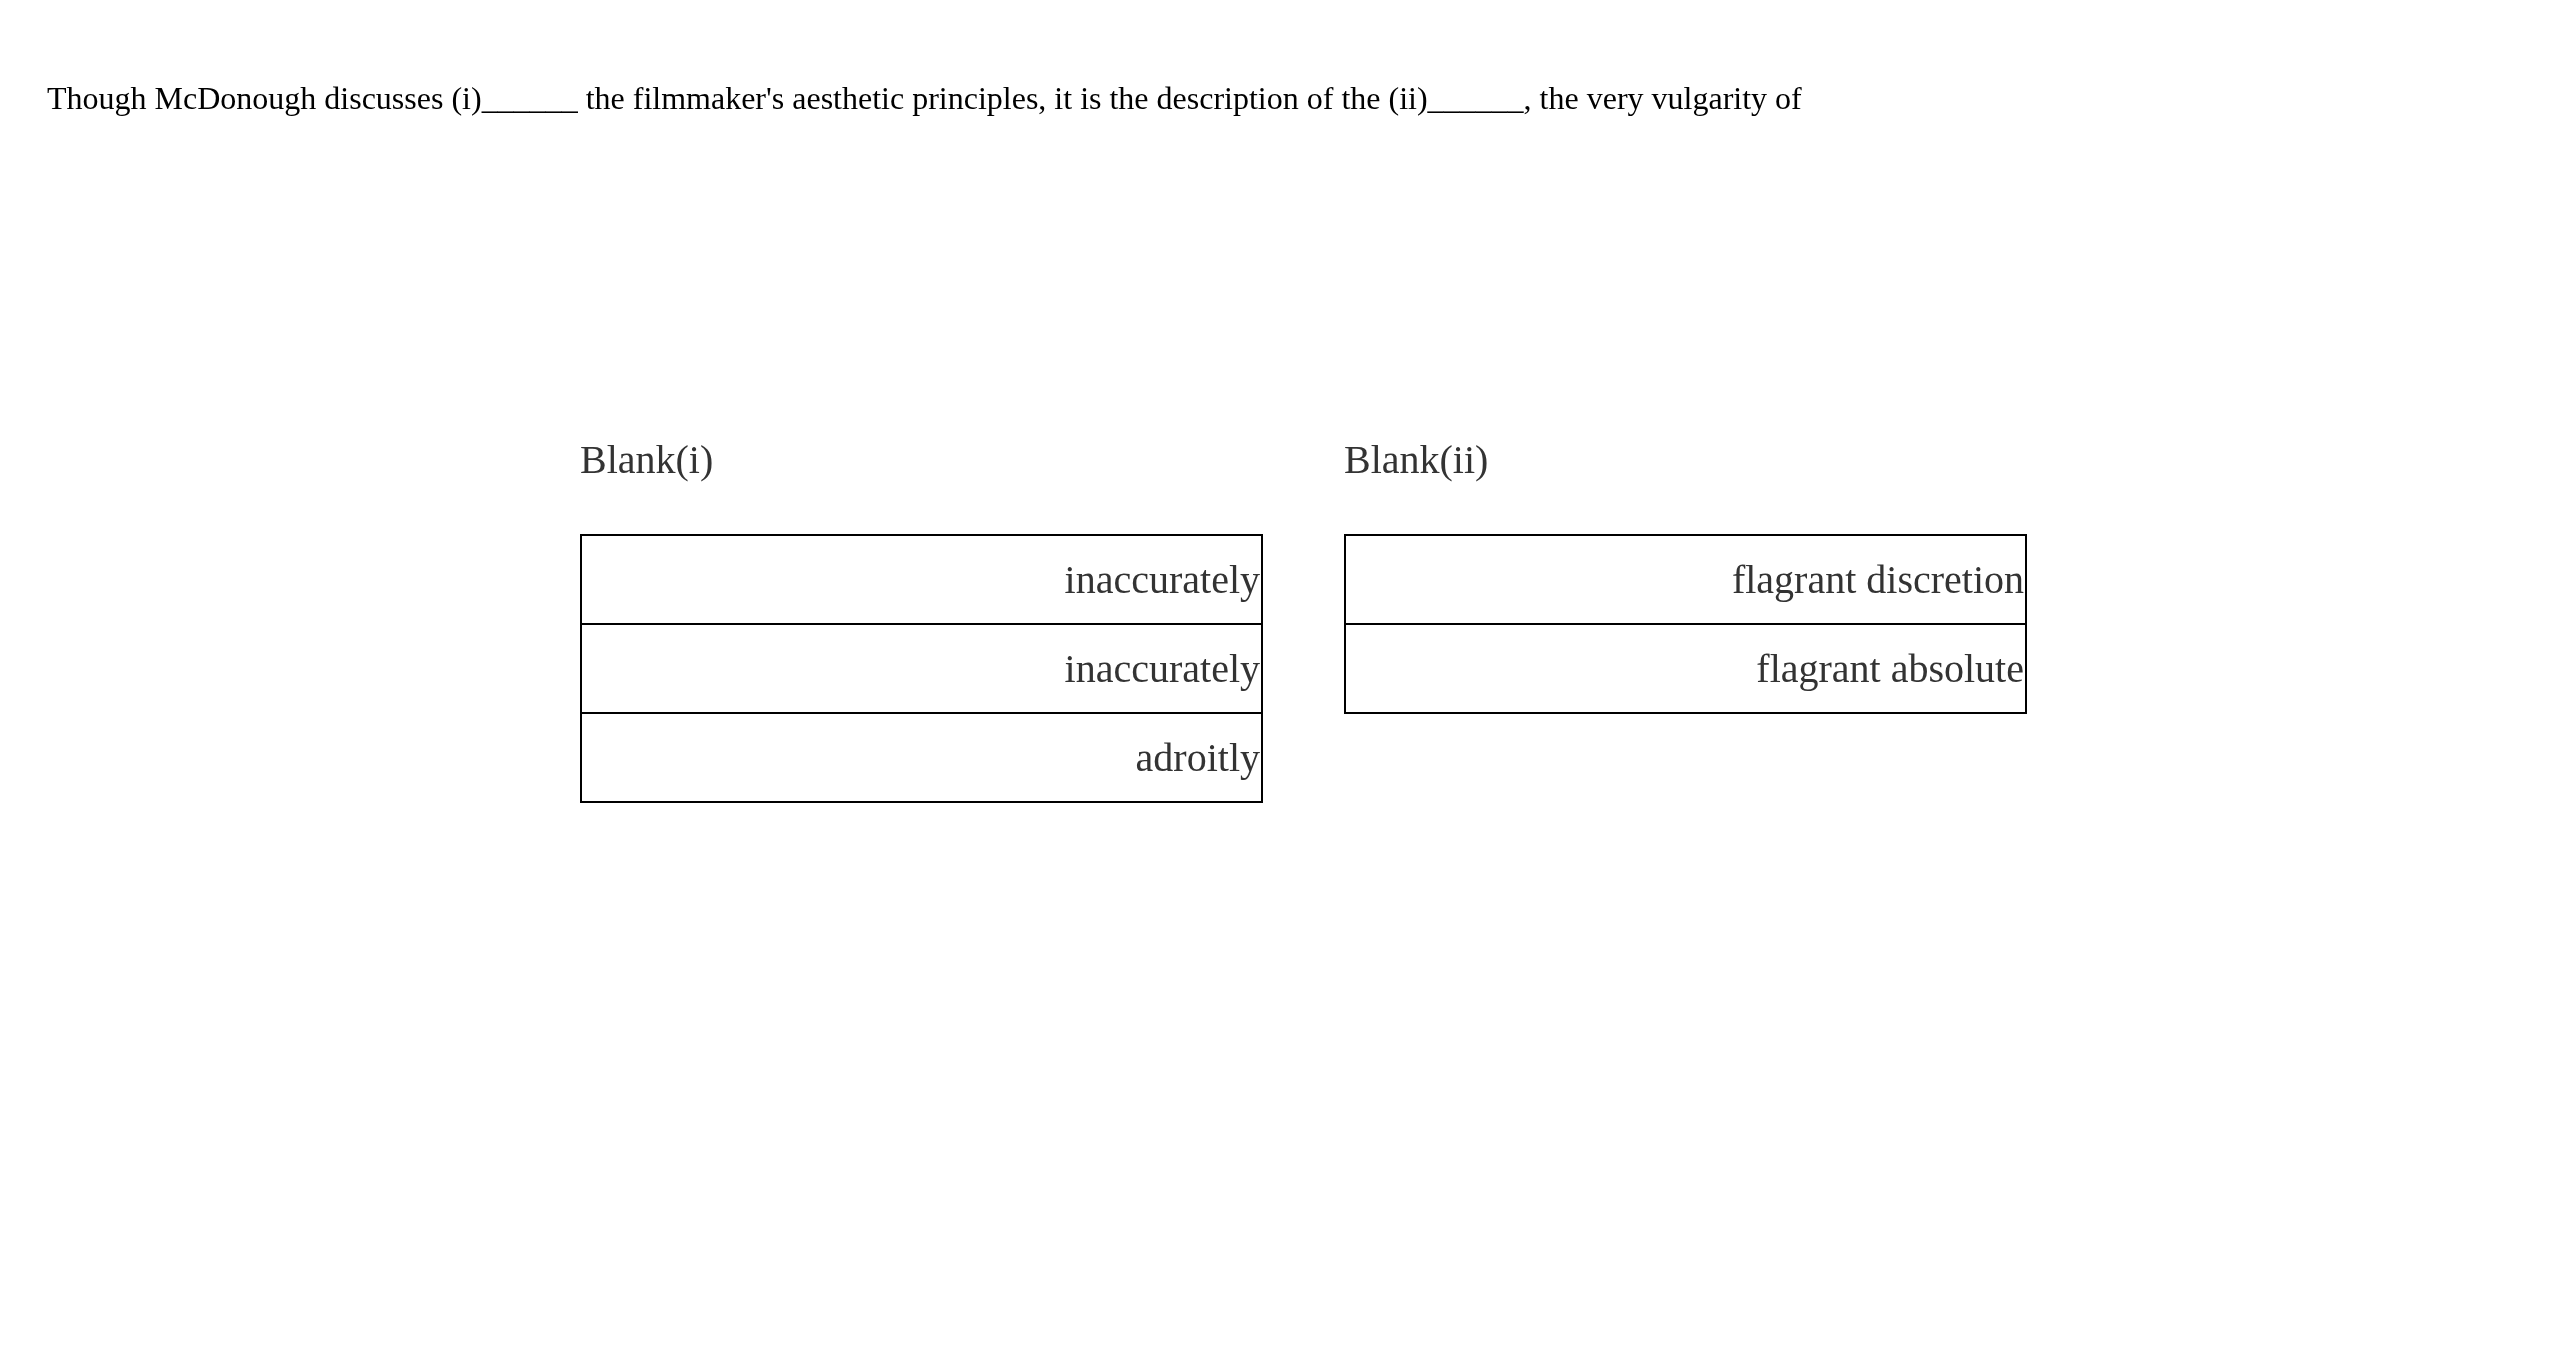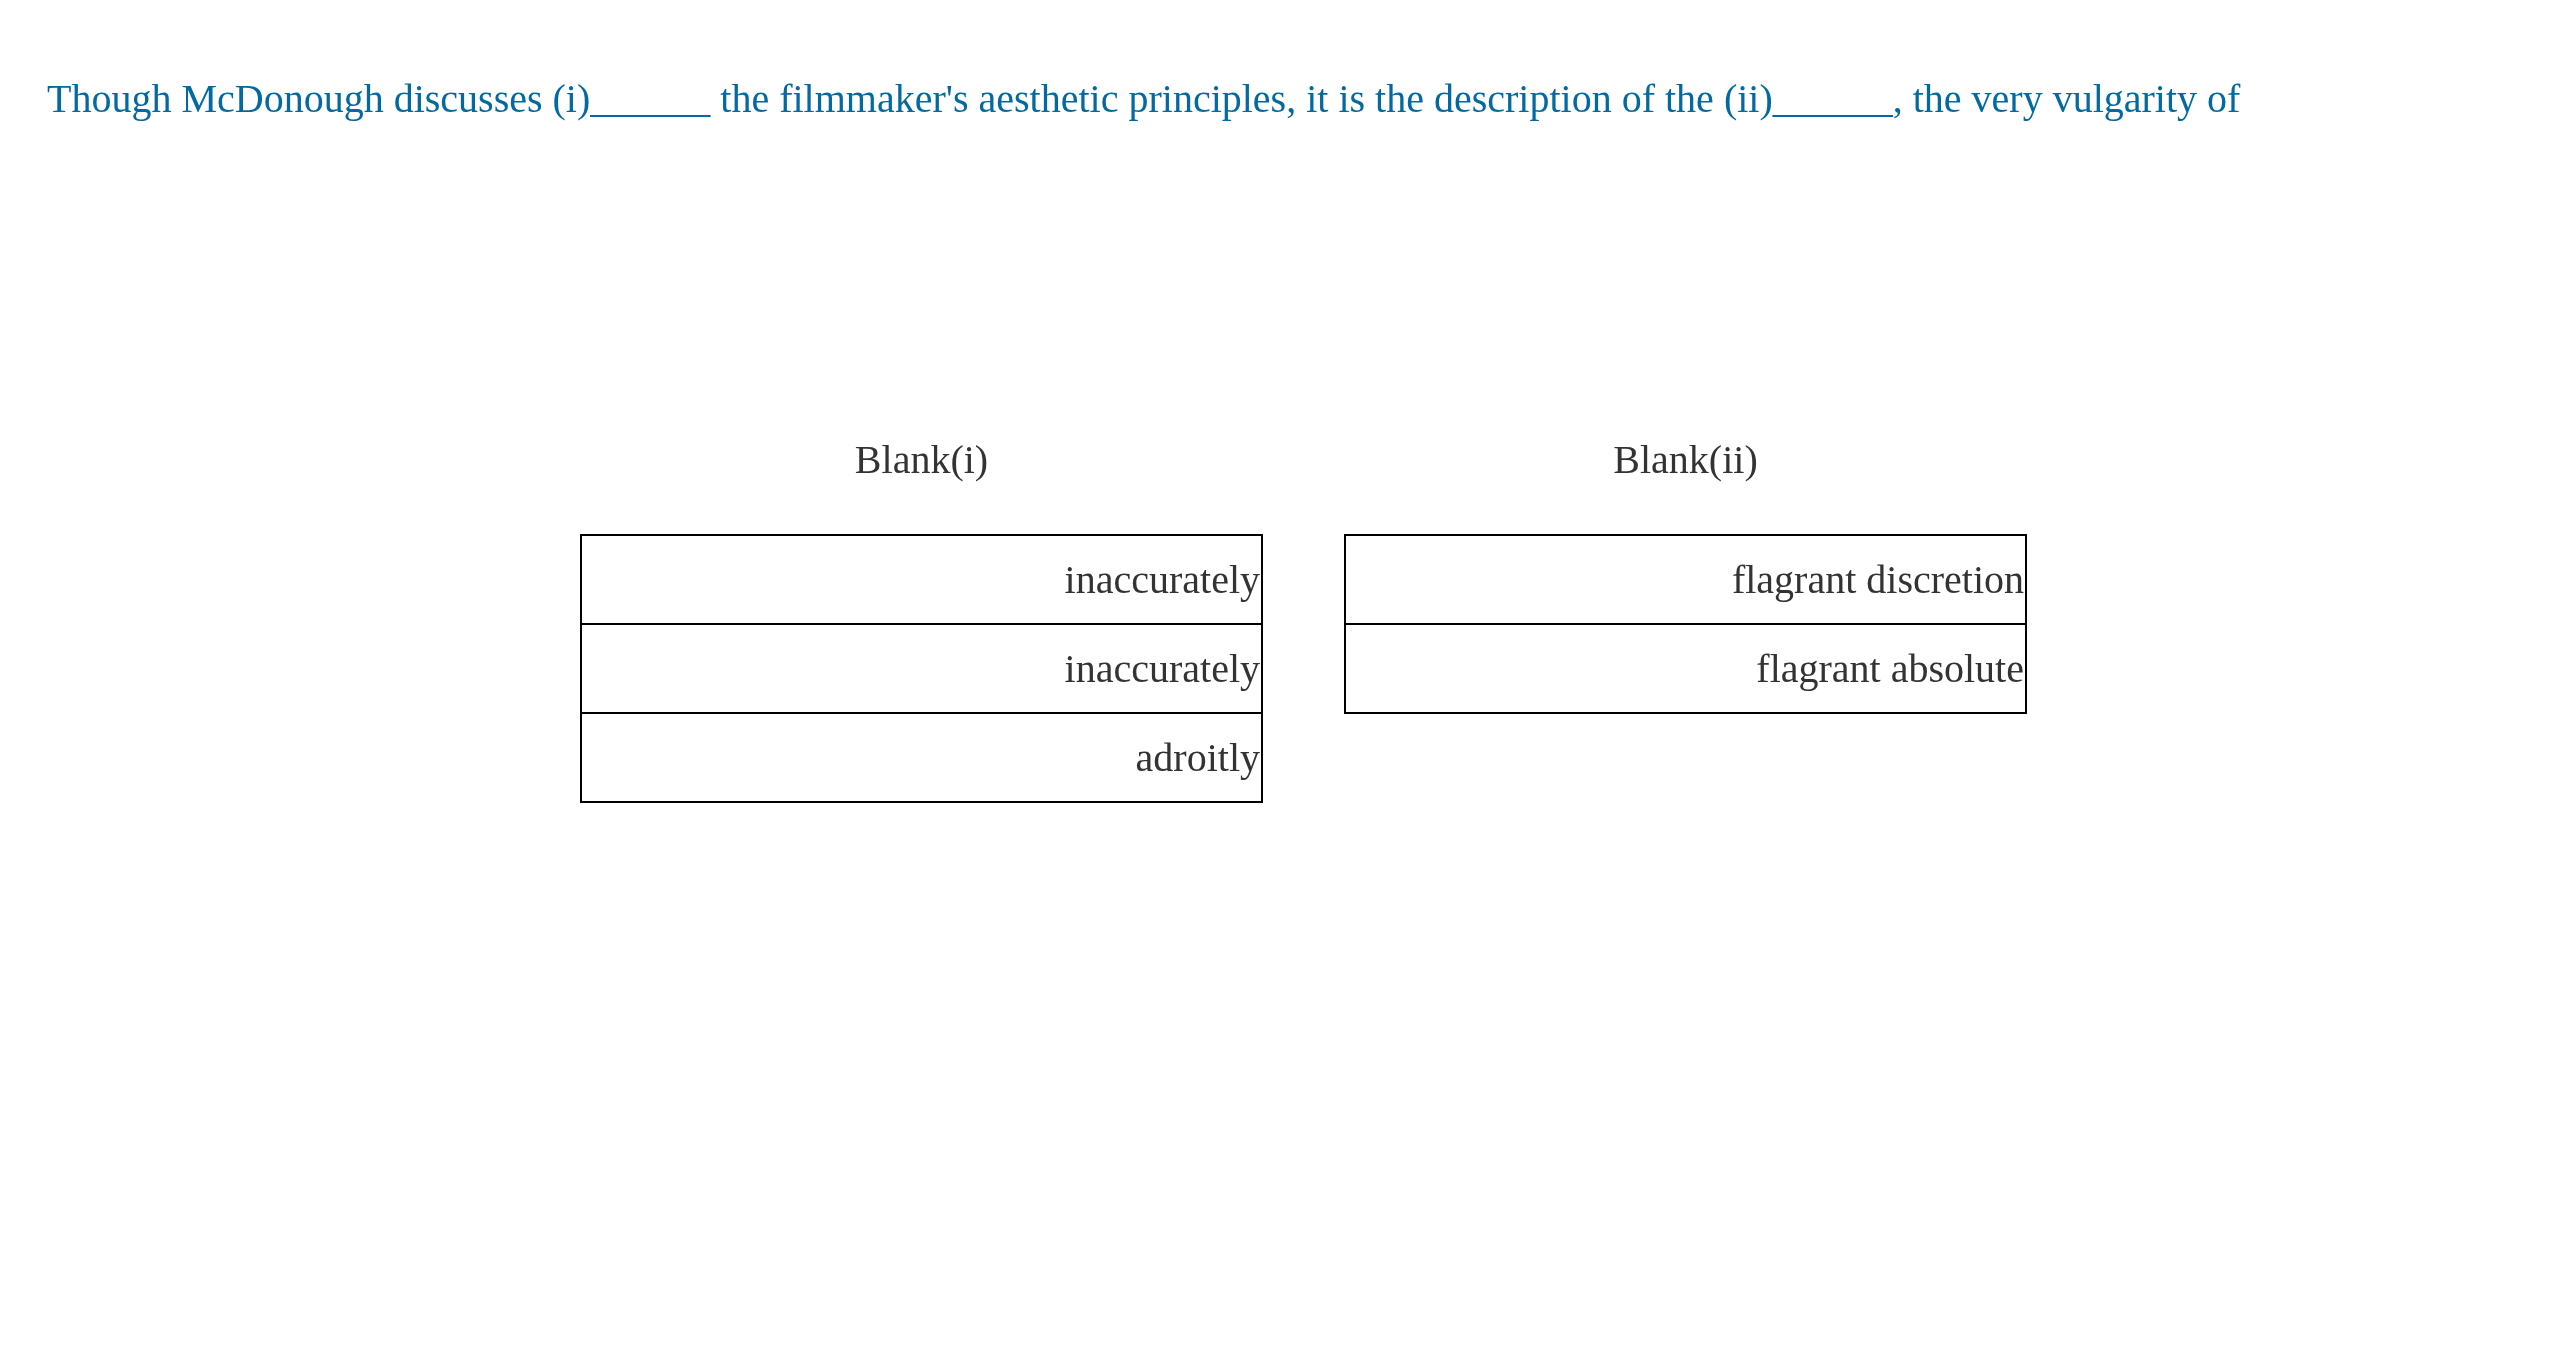--- a/index.html
+++ b/index.html
@@ -11,40 +11,39 @@
     position: relative;
     width: 2576px;
     height: 1354px;
     background: #ffffff;
     font-family: "Liberation Serif", "DejaVu Serif", serif;
     color: #333333;
     overflow: hidden;
   }
   .passage {
     margin: 67px 0 0 47px;
-    font-size: 40px;
+    font-size: 32px;
     line-height: 63px;
-    color: #0369a1;
+    color: #000000;
     font-family: Liberation Serif, serif;
   }
   .passage-line {
     white-space: nowrap;
   }
   .options-area {
     position: absolute;
     left: 580px;
     top: 431px;
     display: flex;
     gap: 81px;
   }
   .option-group {
     width: 683px;
   }
   .group-label {
-    text-align: center;
     font-size: 40px;
     line-height: 57px;
     height: 57px;
     color: #333333;
   }
   .options-table {
     border-collapse: collapse;
     width: 683px;
     margin-top: 46px;
     table-layout: fixed;

